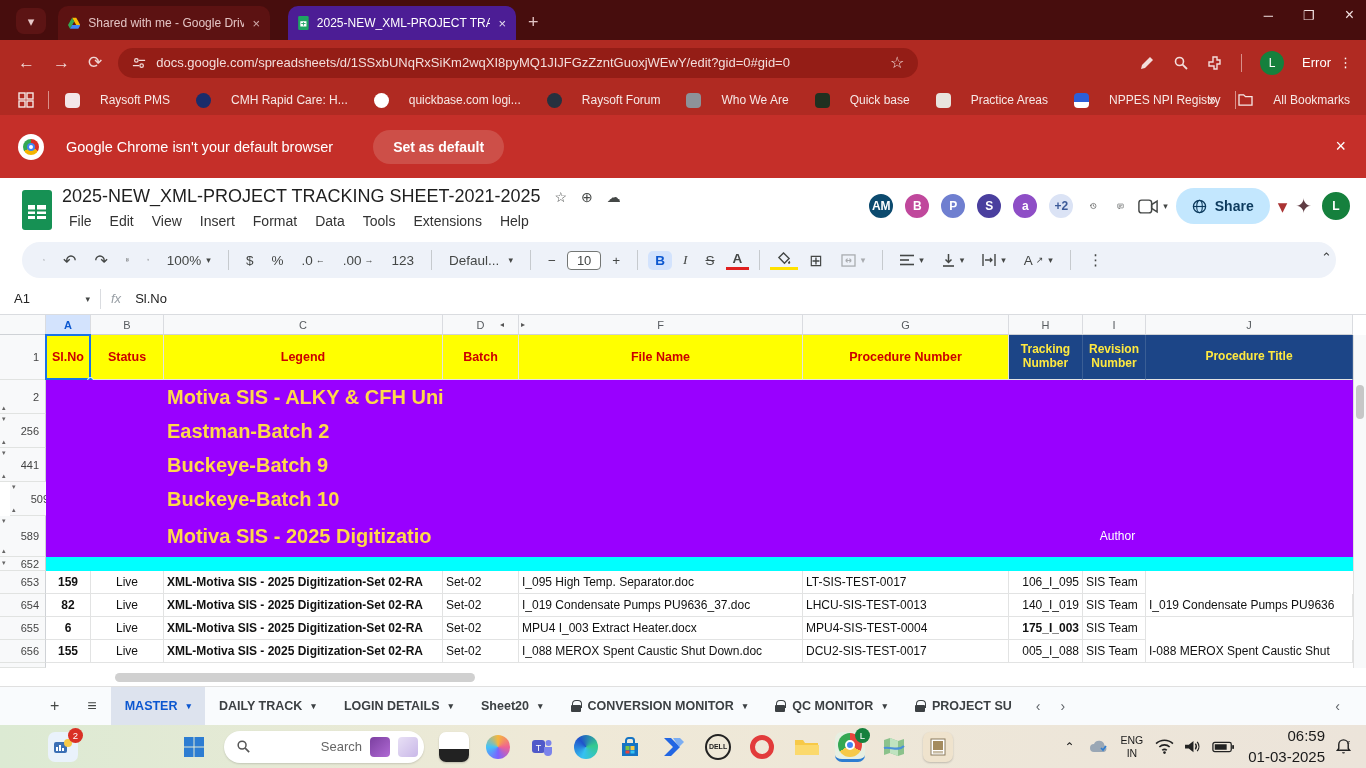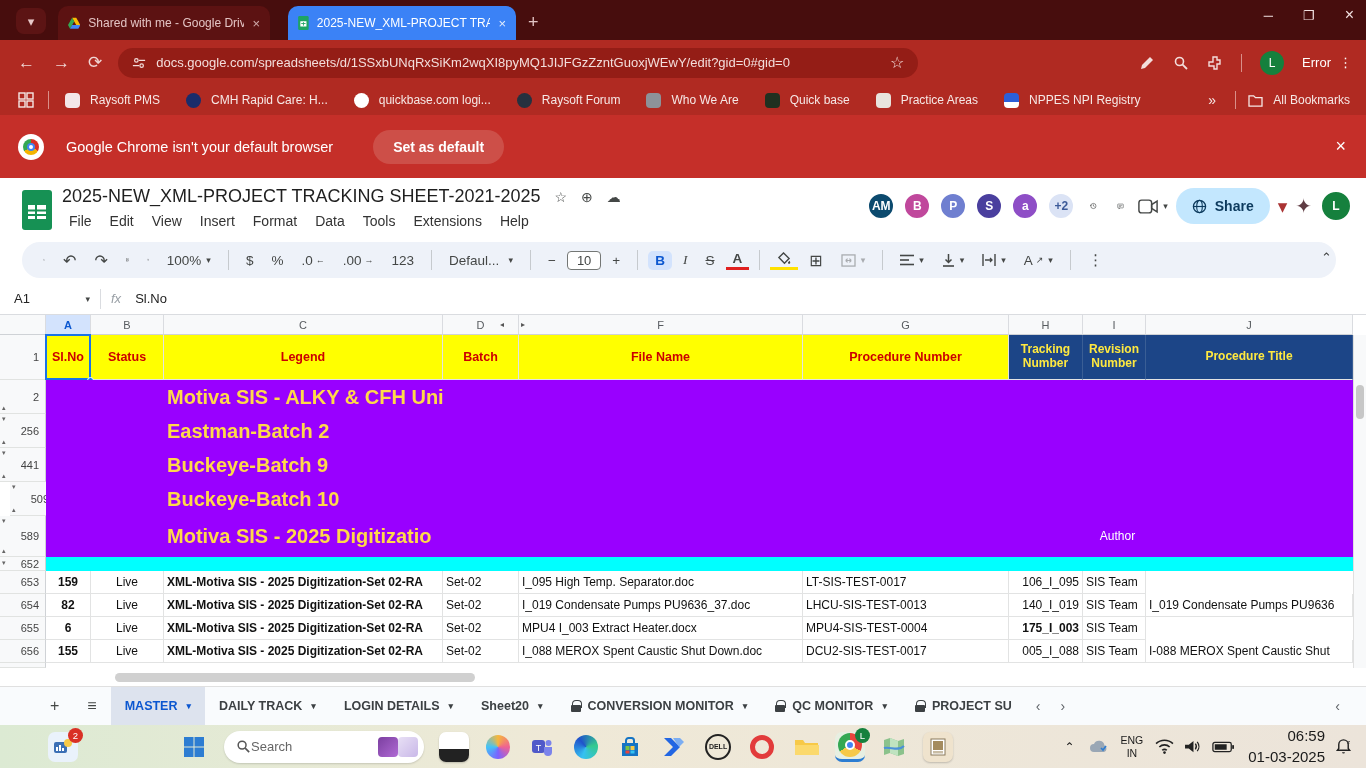--- a/index.html
+++ b/index.html
@@ -6,37 +6,37 @@
   html,body { width:1366px; height:768px; overflow:hidden; }
   body { font-family:"Liberation Sans", sans-serif; background:#fff; position:relative; }
   .abs { position:absolute; }
   .row { display:flex; align-items:center; }
 
   
   #frame { left:0; top:0; width:1366px; height:40px; background:#470d0d; }
   .tabsearch { left:16px; top:8px; width:30px; height:26px; background:#5c1414; border-radius:8px; color:#e8c9c9; font-size:13px; display:flex; align-items:center; justify-content:center; }
   .tab { top:6px; height:34px; border-radius:10px 10px 0 0; display:flex; align-items:center; padding:0 10px; font-size:12px; gap:8px; }
   .tab.inactive { left:58px; width:212px; background:#5c1212; color:#e3c4c4; }
-  .tab.active { left:288px; width:228px; background:#3b82f6; color:#fff; }
+  .tab.active { left:288px; width:228px; background:#4c1d95; color:#fff; }
   .tab .close { margin-left:auto; font-size:13px; opacity:.85; }
   .newtab { left:528px; top:12px; color:#e3c4c4; font-size:18px; }
   .wincontrols { right:12px; top:6px; gap:30px; color:#f3e3e3; font-size:13px; }
 
   
   #addrbar { left:0; top:40px; width:1366px; height:45px; background:#b02a22; display:flex; align-items:center; }
   .navico { color:#f0d7d5; font-size:17px; margin-left:18px; }
   .urlpill { margin-left:16px; width:800px; height:30px; background:#941d16; border-radius:15px; display:flex; align-items:center; padding:0 14px; gap:10px; }
   .urlpill .url { color:#f3dddb; font-size:13px; white-space:nowrap; overflow:hidden; }
   .addr-right { position:absolute; right:14px; display:flex; align-items:center; gap:18px; color:#f3dddb; }
   .avatar-sm { width:24px; height:24px; border-radius:50%; background:#15803d; color:#fff; font-size:12px; display:flex; align-items:center; justify-content:center; }
   .errorbtn { color:#fff; font-size:13px; display:flex; gap:8px; align-items:center; }
 
   
   #bmbar { left:0; top:85px; width:1366px; height:30px; background:#b02a22; display:flex; align-items:center; color:#f6e8e6; font-size:12px; }
-  .bm { display:flex; align-items:center; gap:10px; margin-right:26px; white-space:nowrap; }
+  .bm { display:flex; align-items:flex-start; gap:20px; margin-right:26px; white-space:nowrap; }
   .fav { width:15px; height:15px; border-radius:4px; display:inline-block; }
 
   
   #banner { left:0; top:115px; width:1366px; height:63px; background:#c52f29; display:flex; align-items:center; color:#fff; }
   .bannerico { width:26px; height:26px; border-radius:50%; background:#fff; margin-left:18px; position:relative; }
   .bannerico::after { content:""; position:absolute; inset:5px; border-radius:50%; background:conic-gradient(#d93025 0 33%, #f4b400 33% 66%, #34a853 66% 100%); }
   .bannerico::before { content:""; position:absolute; inset:9px; border-radius:50%; background:#fff; z-index:2; border:2px solid #4285f4; }
   #banner .txt { margin-left:22px; font-size:14.5px; }
   .setdefault { margin-left:40px; background:#cd4f48; border-radius:17px; padding:9px 20px; font-size:14px; font-weight:bold; }
   #banner .close { position:absolute; right:20px; font-size:18px; }
@@ -100,21 +100,21 @@
   .sheettab.active { background:#dde3ee; color:#0b57d0; }
   .tabico { font-size:16px; color:#444746; padding:0 14px; }
   .locksym { width:10px; height:12px; position:relative; display:inline-block; }
   .locksym::before { content:""; position:absolute; left:1px; top:0; width:8px; height:7px; border:1.5px solid #3c4043; border-bottom:none; border-radius:4px 4px 0 0; }
   .locksym::after { content:""; position:absolute; left:0; top:5px; width:10px; height:7px; background:#3c4043; border-radius:1px; }
   .tabnav { color:#5f6368; font-size:14px; padding:0 10px; }
 
   
   #taskbar { left:0; top:725px; width:1366px; height:43px; background:linear-gradient(90deg,#dcead3,#efe9d7 40%,#ece4da); display:flex; align-items:center; }
   .tkicon { width:30px; height:30px; border-radius:7px; margin:0 7px; position:relative; display:flex; align-items:center; justify-content:center; }
-  .searchpill { width:200px; height:32px; background:#fff; border-radius:16px; display:flex; align-items:center; padding:0 6px 0 12px; gap:0; margin:0 8px; box-shadow:0 1px 2px rgba(0,0,0,.15); }
+  .searchpill { width:200px; height:32px; background:#fff; border-radius:16px; display:flex; align-items:center; padding:0 6px 0 12px; gap:8px; margin:0 8px; box-shadow:0 1px 2px rgba(0,0,0,.15);text-align:right; }
   .searchpill .stxt { color:#666; font-size:13px; flex:1; }
   .minifav { width:20px; height:20px; border-radius:4px; }
   .traytxt { font-size:10.5px; color:#1a1a1a; text-align:center; line-height:1.2; }
   .clock { font-size:15px; color:#1a1a1a; text-align:right; line-height:1.35; }
   .badge { position:absolute; top:-4px; right:-5px; min-width:15px; height:15px; background:#d93025; color:#fff; border-radius:8px; font-size:9.5px; display:flex; align-items:center; justify-content:center; padding:0 3px; }
   svg { display:block; }
 </style>
 </head>
 <body>
 

